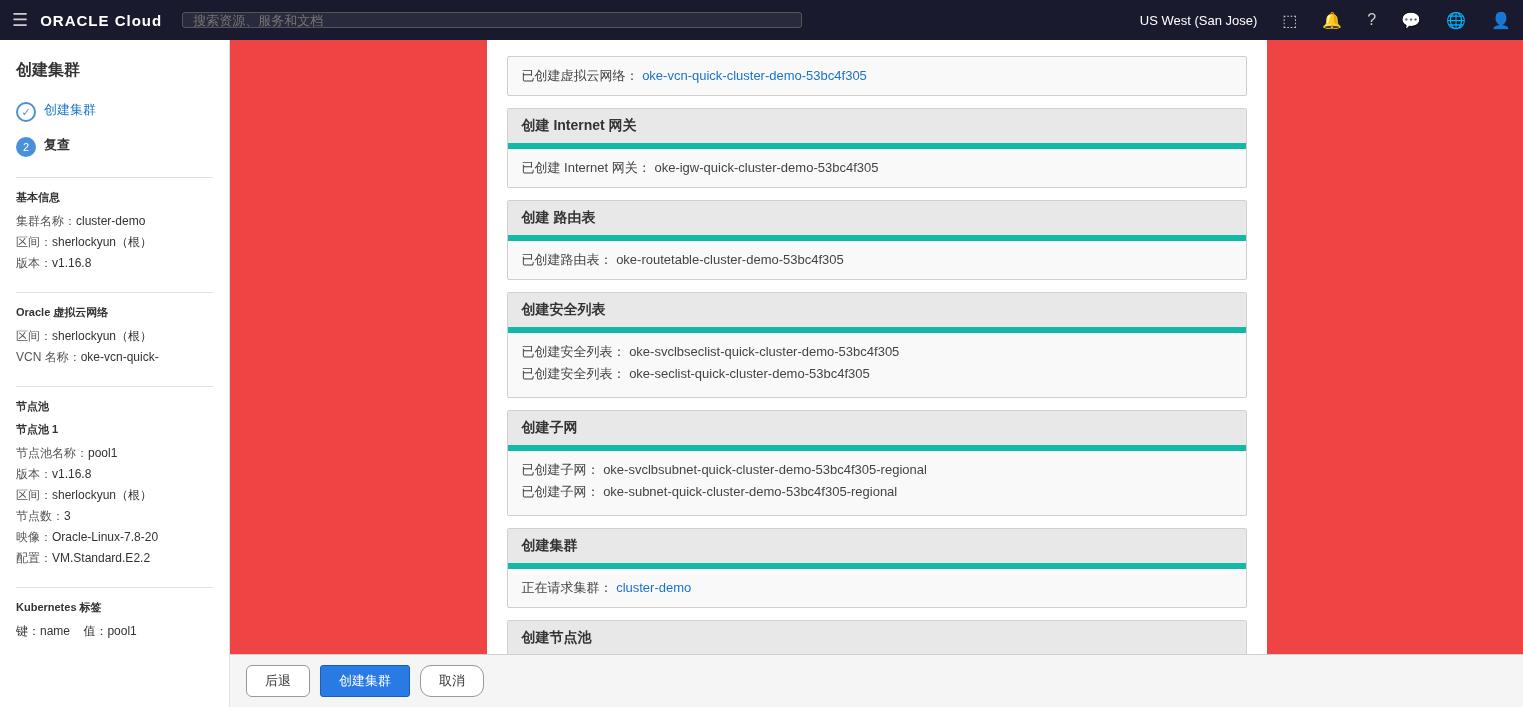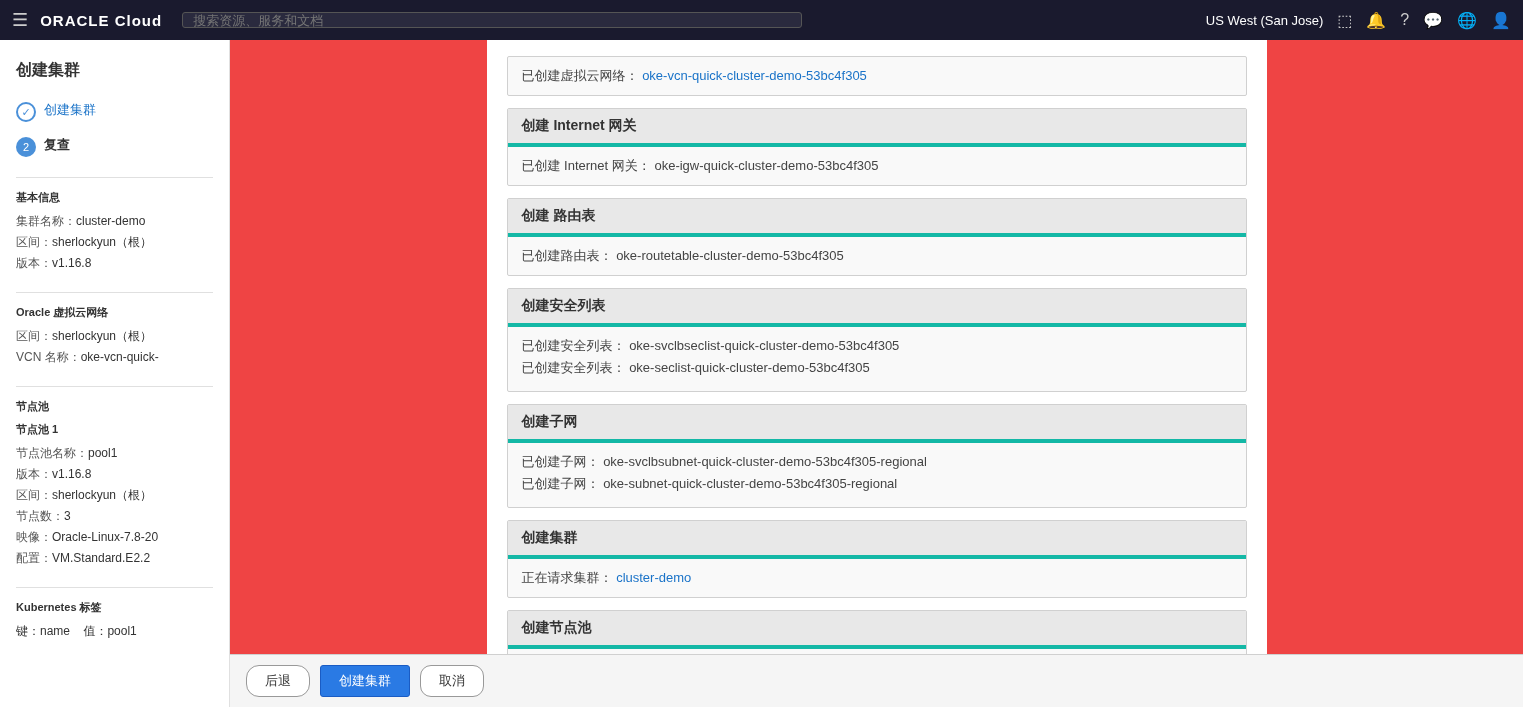--- a/index.html
+++ b/index.html
@@ -30,21 +30,21 @@
       color: #fff;
       padding: 0 10px;
       font-size: 13px;
       outline: none;
       border-radius: 3px;
     }
     .nav-right {
       margin-left: auto;
       display: flex;
       align-items: center;
-      gap: 14px;
+      gap: 25px;
       color: #ccc;
     }
     .nav-region { font-size: 13px; color: #fff; }
     .nav-icon { font-size: 16px; cursor: pointer; }
 
     
     .main-container {
       display: flex;
       height: calc(707px - 40px);
     }
@@ -125,21 +125,21 @@
       background: #f9f9f9;
       margin-bottom: 12px;
       border-radius: 2px;
     }
     .section-header {
       background: #e8e8e8;
       padding: 8px 14px;
       font-size: 14px;
       font-weight: bold;
       color: #333;
-      border-bottom: 4px solid #14b8a6;
+      border-bottom: 6px solid #14b8a6;
     }
     .section-body {
       padding: 10px 14px;
       font-size: 13px;
       color: #444;
     }
     .section-body .item-row {
       margin-bottom: 4px;
     }
     .section-body a {
@@ -187,21 +187,21 @@
       display: flex;
       gap: 10px;
     }
     .btn-back {
       background: #fff;
       color: #333;
       border: 1px solid #999;
       padding: 6px 18px;
       font-size: 13px;
       cursor: pointer;
-      border-radius: 13px;
+      border-radius: 6px;
     }
     .btn-create {
       background: #2a7ae4;
       color: #fff;
       border: 1px solid #1a5cc4;
       padding: 6px 18px;
       font-size: 13px;
       cursor: pointer;
       border-radius: 3px;
     }

